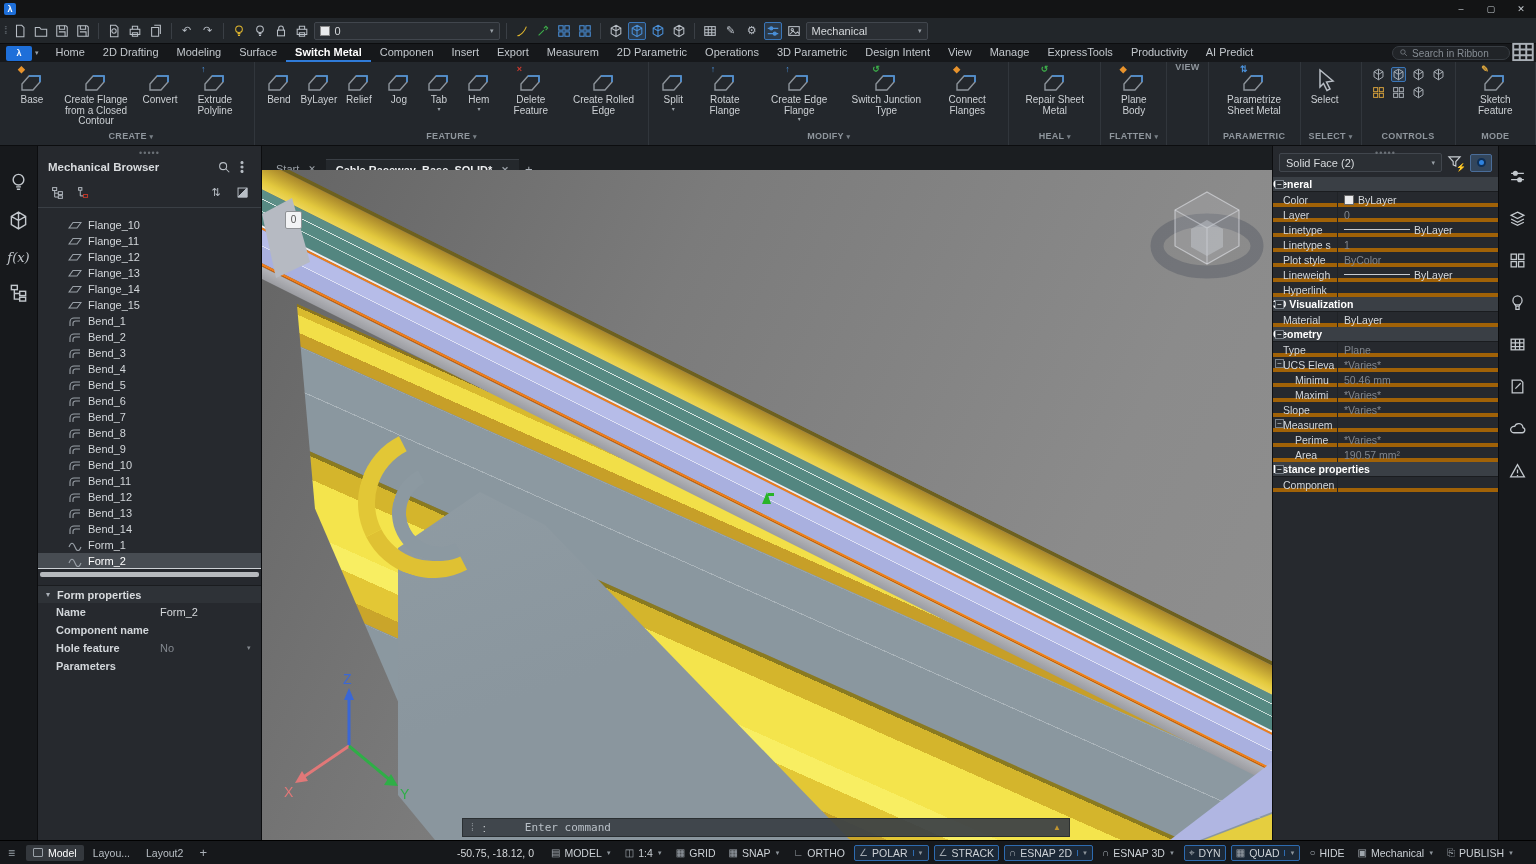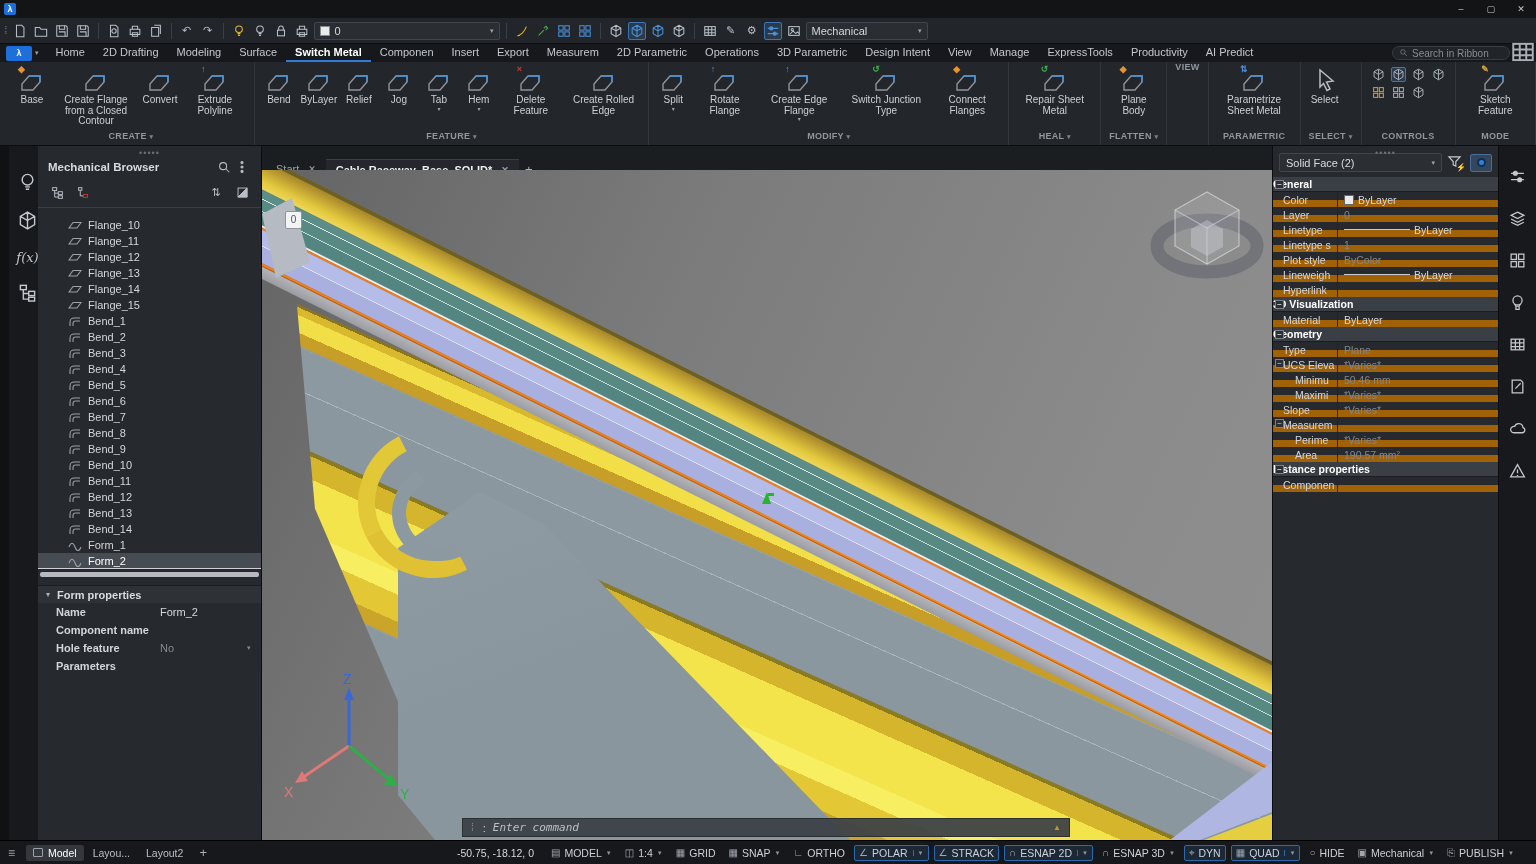--- a/index.html
+++ b/index.html
@@ -63,21 +63,21 @@
   .mcaret { font-size:6px; color:#9aa1a8; line-height:6px; padding-bottom:1px; }
   .ctrlgrid { display:flex; flex-direction:column; gap:3px; padding:2px 4px; }
   .ctrlrow { display:flex; gap:5px; align-items:center; }
   .cico { width:15px; height:15px; display:flex; align-items:center; justify-content:center; color:#aab0b7; }
   .cico svg { width:13px; height:13px; }
   .cico.on { border:1px solid #3a76b8; background:#2b3a4a; border-radius:2px; }
 
   
   #lrail { position:absolute; left:0; top:146px; width:38px; height:694px; background:#17191c;
     border-right:1px solid #0c0d0f; display:flex; flex-direction:column; align-items:center;
-    padding-top:26px; gap:18px; color:#c2c7cc;margin-left:9px; }
+    padding-top:26px; gap:18px; color:#c2c7cc; }
   #lrail svg { width:19px; height:19px; }
   .fx { font-family:"DejaVu Serif", serif; font-style:italic; font-size:13px; color:#c2c7cc; }
 
   #lpanel { position:absolute; left:38px; top:146px; width:224px; height:694px; background:#26292e;
     border-right:1px solid #0c0d0f; }
   .dots { position:absolute; top:2px; left:50%; transform:translateX(-50%); color:#6a7076;
     font-size:9px; letter-spacing:1px; }
   .mbhead { display:flex; align-items:center; padding:12px 10px 4px; }
   .mbhead .ttl { font-size:11.5px; font-weight:bold; color:#d8dbde; }
   .mbhead .sp { flex:1; }
@@ -147,38 +147,38 @@
     clip-path:polygon(1010px 592px,1010px 642px,938px 670px,908px 670px); }
   #corner2 { position:absolute; left:0; top:0; width:1010px; height:670px; background:#e5ce3f;
     clip-path:polygon(1010px 644px,1010px 670px,942px 670px); }
   #navcube { position:absolute; left:865px; top:14px; }
   #ucs { position:absolute; left:10px; top:498px; }
   #marker { position:absolute; left:498px; top:320px; }
   #cmdbar { position:absolute; left:200px; top:648px; width:608px; height:19px;
     background:rgba(58,64,70,.93); border:1px solid rgba(28,31,34,.6); display:flex;
     align-items:center; padding:0 8px; gap:7px; }
   #cmdbar .grip { color:#8a9096; letter-spacing:0; }
-  #cmdtext { font-family:"DejaVu Sans Mono", monospace; font-style:italic; font-size:11px; color:#b9c0c7; }
+  #cmdtext { font-family:"DejaVu Sans Mono", monospace; font-size:11px; color:#b9c0c7;margin-left:32px; }
   #cmdbar .up { margin-left:auto; color:#c1952f; font-size:8px; }
 
   
   #rpanel { position:absolute; left:1272px; top:146px; width:226px; height:694px; background:#26292e;
     border-left:1px solid #0c0d0f; }
   #rphead { display:flex; align-items:center; gap:5px; padding:7px 6px 5px; }
   #rpcombo { flex:1; height:19px; background:#2b2f34; border:1px solid #41464d; border-radius:2px;
     display:flex; align-items:center; padding:0 6px; color:#d8dbde; }
   #rpcombo .car { margin-left:auto; color:#9aa1a8; font-size:7px; }
   .funnel { width:18px; color:#c8cdd2; position:relative; }
   .funnel svg { width:15px; height:15px; }
   .bolt { position:absolute; right:-1px; bottom:-1px; color:#e8c428; font-size:8px; font-weight:bold; }
   #eyebtn { width:22px; height:18px; background:#33465c; border:1px solid #4a6d99; border-radius:2px;
     display:flex; align-items:center; justify-content:center; }
   #eyebtn .dot { width:9px; height:9px; border-radius:50%; background:#2f83e0; border:2px solid #0f2f55; }
   .prow { display:grid; grid-template-columns:64px 1fr; height:15px; align-items:center;
-    border-bottom:7px solid #a16207; font-size:10.5px; }
+    border-bottom:4px solid #a16207; font-size:10.5px; }
   .prow .lbl { padding-left:10px; color:#d2d6da; white-space:nowrap; overflow:hidden; }
   .prow .lbl.ind { padding-left:22px; }
   .prow .val { border-left:1px solid #202327; padding-left:6px; height:15px; line-height:14px;
     color:#d5d8db; white-space:nowrap; overflow:hidden; display:flex; align-items:center; gap:4px; }
   .prow .val.muted { color:#82878e; }
   .prow.sect { display:flex; background:#3a3f45; color:#fff; font-weight:bold; border-bottom:1px solid #1a1c1f; }
   .minus { width:9px; height:9px; border:1px solid #7b828a; color:#c9ced3; font-size:8px;
     line-height:7px; text-align:center; margin:0 3px 0 2px; flex:none; background:#2b2f34; }
   .prow .minus { position:absolute; }
   .lineseg { display:inline-block; width:66px; height:1px; background:#c9ccd1; }

